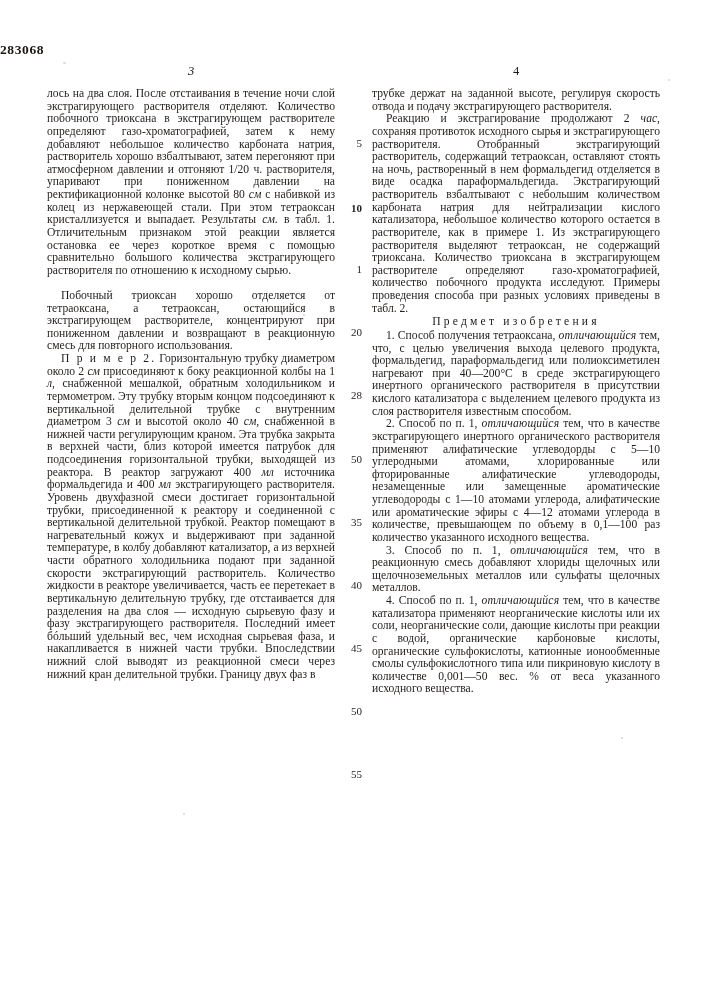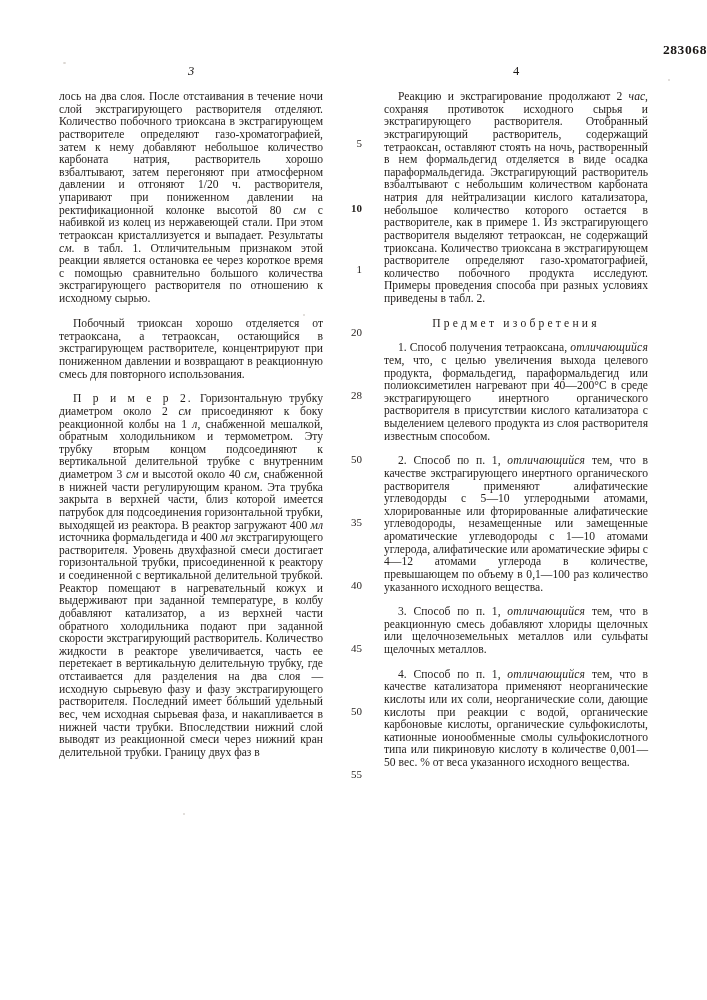--- a/index.html
+++ b/index.html
@@ -14,21 +14,21 @@
     background: #ffffff;
     font-family: "Liberation Serif", "DejaVu Serif", serif;
     color: #231f1c;
     overflow: hidden;
   }
   .patent-number {
     position: absolute;
     top: 42px;
     left: 0;
     width: 707px;
-    text-align: right;
+    text-align: left;
     font-size: 13.5px;
     font-weight: bold;
     letter-spacing: 0.6px;
     color: #1a1715;
   }
   .columns {
     position: absolute;
     top: 64px;
     left: 0;
     width: 707px;
@@ -53,21 +53,21 @@
   .body-text {
     font-size: 11.6px;
     line-height: 12.62px;
     text-align: justify;
     text-justify: inter-word;
     -webkit-hyphens: none;
     hyphens: none;
     color: #211d1a;
   }
   .body-text p {
-    margin: 12px;
+    margin: 0;
     text-indent: 14px;
   }
   .body-text p.noindent { text-indent: 0; }
   .body-text p.gap { margin-top: 12.6px; }
 
   .it { font-style: italic; }
   .sp-term {
     font-style: italic;
     letter-spacing: 0.2px;
   }
@@ -118,20 +118,21 @@
       <div class="body-text">
         <p class="noindent">лось на два слоя. После отстаивания в течение ночи слой экстрагирующего растворителя отделяют. Количество побочного триоксана в экстрагирующем растворителе определяют газо-хроматографией, затем к нему добавляют небольшое количество карбоната натрия, растворитель хорошо взбалтывают, затем перегоняют при атмосферном давлении и отгоняют 1/20 ч. растворителя, упаривают при пониженном давлении на ректификационной колонке высотой 80 <span class="it">см</span> с набивкой из колец из нержавеющей стали. При этом тетраоксан кристаллизуется и выпадает. Результаты <span class="it">см</span>. в табл. 1. Отличительным признаком этой реакции является остановка ее через короткое время с помощью сравнительно большого количества экстрагирующего растворителя по отношению к исходному сырью.</p>
         <p class="gap">Побочный триоксан хорошо отделяется от тетраоксана, а тетраоксан, остающийся в экстрагирующем растворителе, концентрируют при пониженном давлении и возвращают в реакционную смесь для повторного использования.</p>
         <p><span class="ex-label">П р и м е р  2.</span><span> Горизонтальную трубку диаметром около 2 <span class="it">см</span> присоединяют к боку реакционной колбы на 1 <span class="it">л</span>, снабженной мешалкой, обратным холодильником и термометром. Эту трубку вторым концом подсоединяют к вертикальной делительной трубке с внутренним диаметром 3 <span class="it">см</span> и высотой около 40 <span class="it">см</span>, снабженной в нижней части регулирующим краном. Эта трубка закрыта в верхней части, близ которой имеется патрубок для подсоединения горизонтальной трубки, выходящей из реактора. В реактор загружают 400 <span class="it">мл</span> источника формальдегида и 400 <span class="it">мл</span> экстрагирующего растворителя. Уровень двухфазной смеси достигает горизонтальной трубки, присоединенной к реактору и соединенной с вертикальной делительной трубкой. Реактор помещают в нагревательный кожух и выдерживают при заданной температуре, в колбу добавляют катализатор, а из верхней части обратного холодильника подают при заданной скорости экстрагирующий растворитель. Количество жидкости в реакторе увеличивается, часть ее перетекает в вертикальную делительную трубку, где отстаивается для разделения на два слоя — исходную сырьевую фазу и фазу экстрагирующего растворителя. Последний имеет бóльший удельный вес, чем исходная сырьевая фаза, и накапливается в нижней части трубки. Впоследствии нижний слой выводят из реакционной смеси через нижний кран делительной трубки. Границу двух фаз в</span></p>
       </div>
     </div>
 
     <div class="col col-right">
       <div class="col-page-num">4</div>
       <div class="body-text">
+        <p class="noindent">трубке держат на заданной высоте, регулируя скорость отвода и подачу экстрагирующего растворителя.</p>
         <p>Реакцию и экстрагирование продолжают 2 <span class="it">час</span>, сохраняя противоток исходного сырья и экстрагирующего растворителя. Отобранный экстрагирующий растворитель, содержащий тетраоксан, оставляют стоять на ночь, растворенный в нем формальдегид отделяется в виде осадка параформальдегида. Экстрагирующий растворитель взбалтывают с небольшим количеством карбоната натрия для нейтрализации кислого катализатора, небольшое количество которого остается в растворителе, как в примере 1. Из экстрагирующего растворителя выделяют тетраоксан, не содержащий триоксана. Количество триоксана в экстрагирующем растворителе определяют газо-хроматографией, количество побочного продукта исследуют. Примеры проведения способа при разных условиях приведены в табл. 2.</p>
 
         <div class="section-head">Предмет изобретения</div>
 
         <p><span>1.</span><span> Способ получения тетраоксана, </span><span class="sp-term">отличающийся</span><span> тем, что, с целью увеличения выхода целевого продукта, формальдегид, параформальдегид или полиоксиметилен нагревают при 40—200°С в среде экстрагирующего инертного органического растворителя в присутствии кислого катализатора с выделением целевого продукта из слоя растворителя известным способом.</span></p>
 
         <p><span>2.</span><span> Способ по п. 1, </span><span class="sp-term">отличающийся</span><span> тем, что в качестве экстрагирующего инертного органического растворителя применяют алифатические углеводорды с 5—10 углеродными атомами, хлорированные или фторированные алифатические углеводороды, незамещенные или замещенные ароматические углеводороды с 1—10 атомами углерода, алифатические или ароматические эфиры с 4—12 атомами углерода в количестве, превышающем по объему в 0,1—100 раз количество указанного исходного вещества.</span></p>
 
         <p><span>3.</span><span> Способ по п. 1, </span><span class="sp-term">отличающийся</span><span> тем, что в реакционную смесь добавляют хлориды щелочных или щелочноземельных металлов или сульфаты щелочных металлов.</span></p>
 

